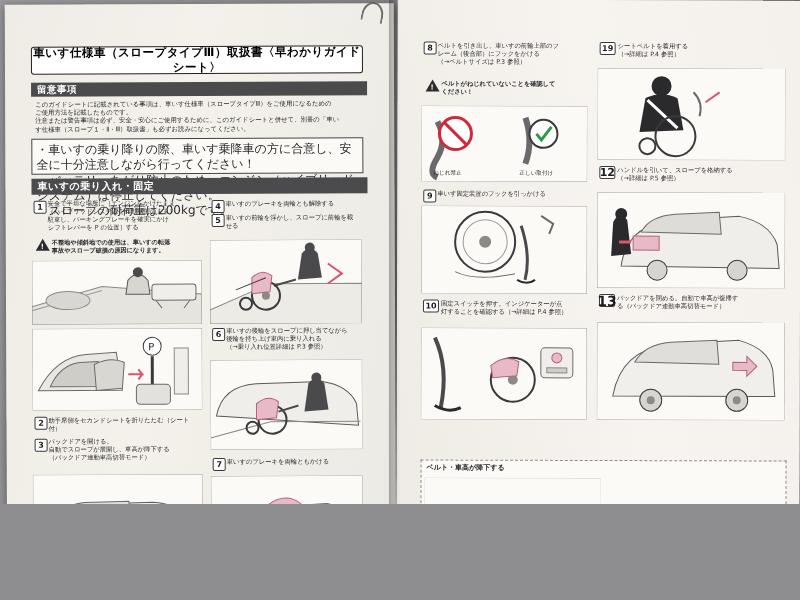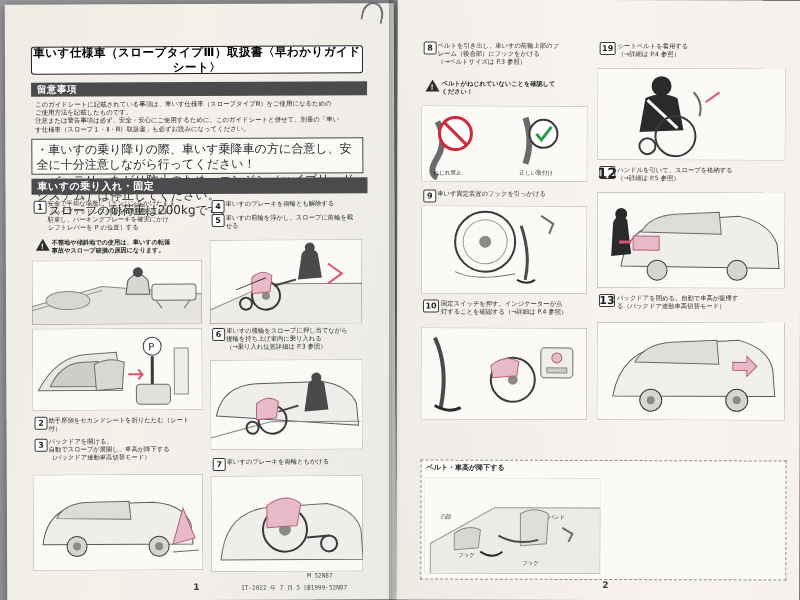--- a/index.html
+++ b/index.html
@@ -1,21 +1,21 @@
 <!DOCTYPE html>
 <html><head>
 <meta charset="utf-8">
 <style>
   html,body{margin:0;padding:0;}
   body{
     width:800px;height:600px;overflow:hidden;
     background:#8e8e90;
     font-family:"DejaVu Sans","Liberation Sans",sans-serif;
   }
-  .scene{position:relative;width:800px;height:600px;overflow:hidden;
+  .scene{position:relative;width:800px;height:504px;overflow:hidden;
     background:linear-gradient(105deg,#9a9a9c 0%,#8c8c8e 35%,#787879 70%,#6f6f70 100%);}
 
   
   .sheet{position:absolute;background:#f2efe9;box-shadow:0 2px 10px rgba(0,0,0,.45);}
   .sheet.left{left:6px;top:4px;width:389px;height:596px;
     transform:rotate(-0.25deg);
     background:linear-gradient(100deg,#efece6 0%,#f4f1eb 40%,#eceae4 100%);}
   .sheet.right{left:397px;top:0px;width:403px;height:600px;
     transform:rotate(0.15deg);
     background:linear-gradient(260deg,#f4f1ec 0%,#f7f4ef 45%,#eeebe5 100%);}
@@ -260,39 +260,39 @@
         <circle cx="64" cy="18" r="10" fill="#2a2a2c"></circle>
         <path d="M48 30 q16 -8 32 0 l6 32 l-44 2 z" fill="#2a2a2c"></path>
         <path d="M50 32 l30 28" stroke="#fff" stroke-width="3"></path>
         <circle cx="78" cy="68" r="20" fill="none" stroke="#3a3a3c" stroke-width="2"></circle>
         <circle cx="50" cy="78" r="8" fill="none" stroke="#3a3a3c" stroke-width="2"></circle>
         <path d="M96 24 q10 10 6 24" stroke="#6a6a6c" fill="none" stroke-width="2"></path>
         <path d="M108 34 l14 -10" stroke="#d8566f" stroke-width="2"></path>
       </svg>
     </div>
 
-    <div class="num" style="left:202px;top:166px;width:14px;height:11px;font-size:14px;">12</div>
+    <div class="num" style="left:202px;top:166px;width:14px;height:11px;font-size:11px;">12</div>
     <div class="txt" style="left:220px;top:166px;width:168px;font-size:6.3px;">ハンドルを引いて、スロープを格納する
 （→詳細は P.5 参照）</div>
 
     <div class="ill" style="left:200px;top:192px;width:188px;height:96px;">
       <svg width="188" height="96" viewBox="0 0 188 96">
         <rect x="0" y="0" width="188" height="96" fill="#fbfaf7" stroke="#9a9a9c"></rect>
         <path d="M24 74 q6 -42 52 -46 l66 -4 q30 6 38 28 l2 24 z" fill="#f0eeea" stroke="#5a5a5c"></path>
         <path d="M44 40 q8 -16 34 -18 l44 -2 l2 22 z" fill="#dedcd7" stroke="#6a6a6c"></path>
         <circle cx="60" cy="78" r="10" fill="#d7d5d0" stroke="#3a3a3c"></circle>
         <circle cx="140" cy="78" r="10" fill="#d7d5d0" stroke="#3a3a3c"></circle>
         <path d="M16 30 q6 -12 14 -2 l4 34 l-20 2 z" fill="#2a2a2c"></path>
         <circle cx="24" cy="22" r="6" fill="#2a2a2c"></circle>
         <rect x="36" y="44" width="26" height="14" fill="#e8b9c6" stroke="#b2637c"></rect>
         <path d="M34 50 l-12 0" stroke="#d8566f" stroke-width="3"></path>
       </svg>
     </div>
 
-    <div class="num" style="left:202px;top:294px;width:14px;height:11px;font-size:11px;">13</div>
+    <div class="num" style="left:202px;top:294px;width:14px;height:11px;font-size:14px;">13</div>
     <div class="txt" style="left:220px;top:294px;width:168px;font-size:6.3px;">バックドアを閉める。自動で車高が復帰す
 る（バックドア連動車高切替モード）</div>
 
     <div class="ill" style="left:200px;top:322px;width:188px;height:98px;">
       <svg width="188" height="98" viewBox="0 0 188 98">
         <rect x="0" y="0" width="188" height="98" fill="#fbfaf7" stroke="#9a9a9c"></rect>
         <path d="M16 74 q8 -46 56 -52 l70 -4 q30 8 34 30 l2 26 z" fill="#f1efeb" stroke="#5a5a5c"></path>
         <path d="M38 40 q10 -18 36 -20 l46 -2 l2 24 z" fill="#e0deda" stroke="#6a6a6c"></path>
         <circle cx="54" cy="78" r="11" fill="#d7d5d0" stroke="#3a3a3c"></circle>
         <circle cx="54" cy="78" r="4" fill="#8c8a86"></circle>

